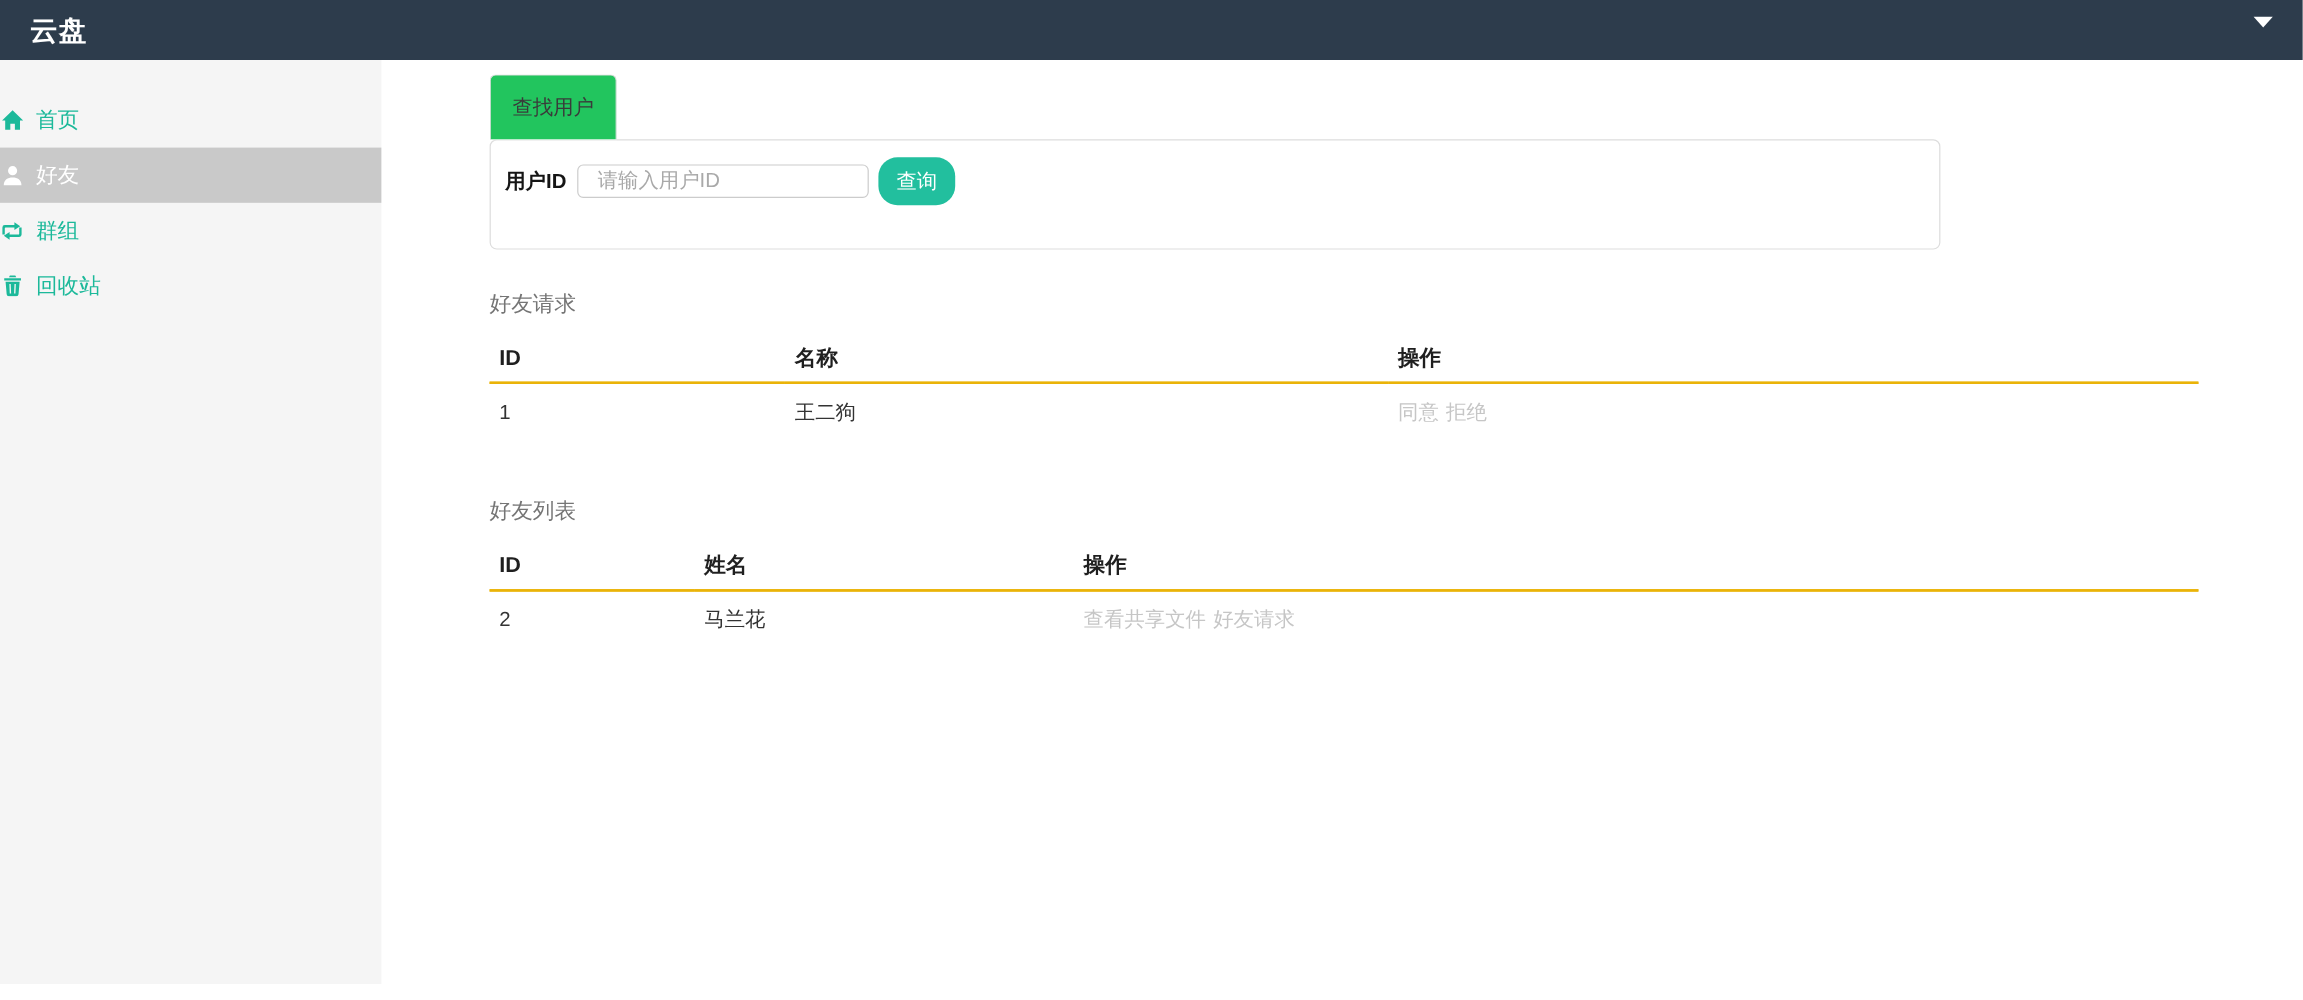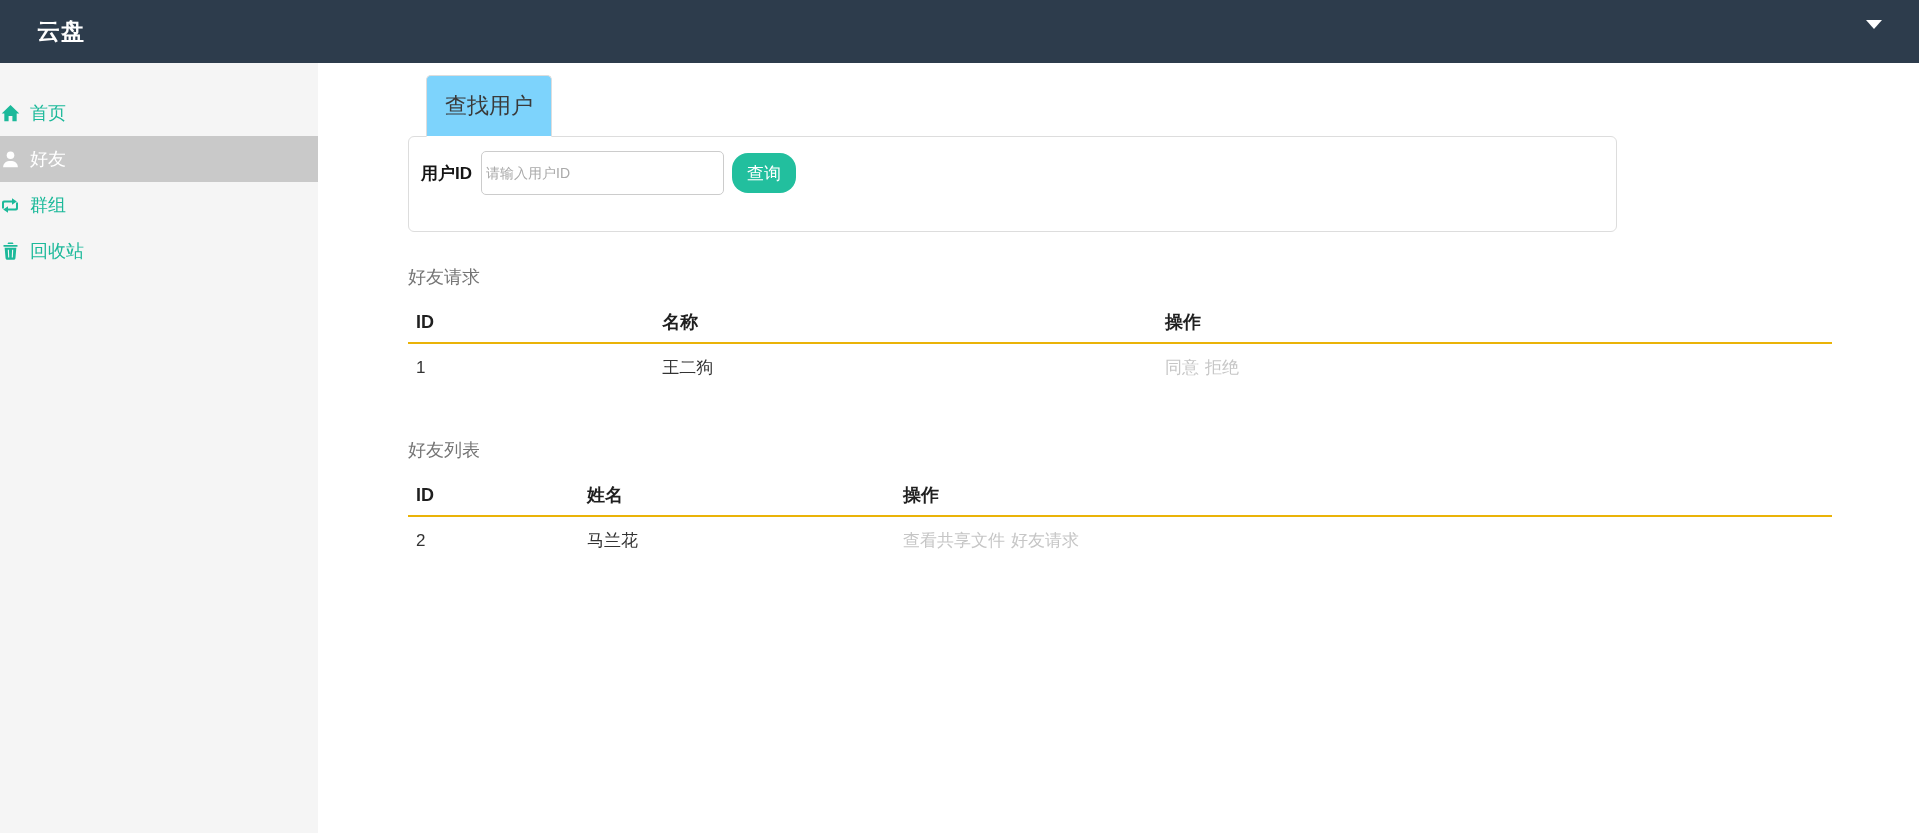--- a/index.html
+++ b/index.html
@@ -1,48 +1,48 @@
 <!DOCTYPE html>
 <html><head>
 <meta charset="utf-8">
 <style>
   * { margin:0; padding:0; box-sizing:border-box; }
   html,body { width:1919px; height:833px; overflow:hidden;
               font-family:"Liberation Sans", sans-serif; background:#fff; }
 
   
-  .navbar { height:63px; background:#2d3c4c; display:flex; align-items:center;
-            justify-content:space-between; padding:0 37px; }
+  .navbar { height:50px; background:#2d3c4c; display:flex; align-items:center;
+            justify-content:space-between; padding:0 25px; }
   .brand { color:#ffffff; font-size:23px; font-weight:bold; letter-spacing:1px; cursor:pointer; }
   .caret-down { width:0; height:0; border-left:8px solid transparent;
                 border-right:8px solid transparent; border-top:9px solid #ffffff;
                 cursor:pointer; margin-top:-14px; }
 
   
   .layout { display:flex; height:770px; }
   .sidebar { width:318px; background:#f5f5f5; padding-top:27px; flex:none; }
   .side-item { height:46px; display:flex; align-items:center; gap:10px;
                color:#1cb99a; font-size:18px; cursor:pointer; }
   .side-item .icn { display:inline-flex; width:20px; justify-content:center; }
   .side-item.active { background:#c9c9c9; color:#ffffff; }
   svg { display:block; }
 
   .main { flex:1; background:#fff; padding:12px 87px 0 90px; }
 
   
-  .tab { display:inline-block; background:#7dd3fc; border:1px solid #ddd;
+  .tab { display:inline-block; background:#22c55e; border:1px solid #ddd;
          border-bottom:1px solid #fff; border-radius:5px 5px 0 0;
-         padding:15px 18px; font-size:22px; color:#3a3a3a;
-         position:relative; z-index:2; margin-bottom:-1px; cursor:pointer;margin-left:18px; }
+         padding:15px 18px; font-size:17px; color:#3a3a3a;
+         position:relative; z-index:2; margin-bottom:-1px; cursor:pointer; }
   .panel { width:1209px; border:1px solid #ddd; border-radius:6px;
            padding:14px 12px 36px 12px; background:#fff; }
   .form-row { display:flex; align-items:center; }
   .form-label { font-weight:bold; font-size:17px; color:#151515; margin-right:9px; }
-  .uid-input { width:243px; height:44px; border:1px solid #ccc; border-radius:5px;
-               padding:0 4px; font-size:14px; color:#555; outline:none;
+  .uid-input { width:243px; height:28px; border:1px solid #ccc; border-radius:5px;
+               padding:0 16px; font-size:17px; color:#555; outline:none;
                font-family:"Liberation Sans", sans-serif; }
   .uid-input::placeholder { color:#a9a9a9; }
   .query-btn { height:40px; margin-left:8px; padding:0 15px; border:none;
                border-radius:16px; background:#22bf9e; color:#fff; font-size:17px;
                cursor:pointer; font-family:"Liberation Sans", sans-serif; }
 
   
   .section-title { margin:33px 0 13px 0; color:#757575; font-size:18px; font-weight:normal; }
   .section-title.mt-lg { margin-top:47px; }
   table { width:100%; border-collapse:collapse; }

